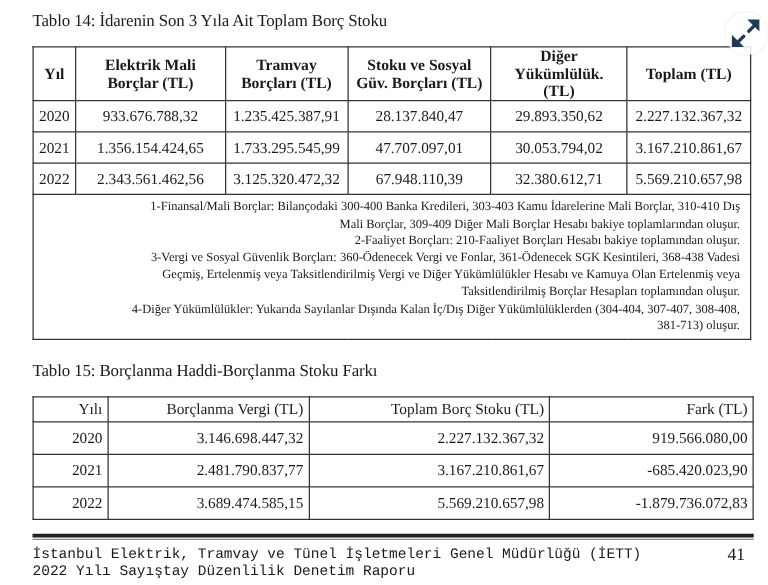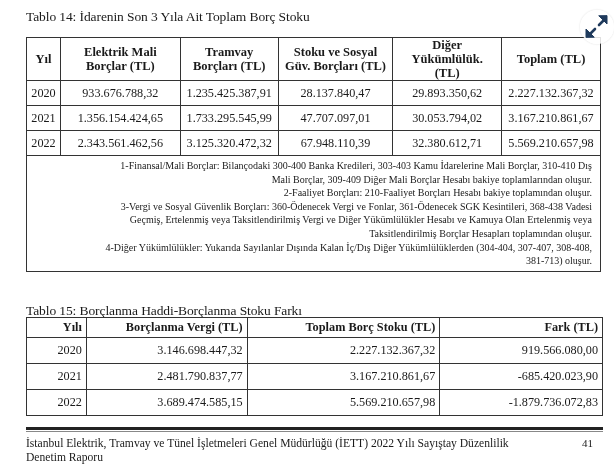--- a/index.html
+++ b/index.html
@@ -1,35 +1,35 @@
 <!DOCTYPE html>
 <html><head>
 <meta charset="utf-8">
 <style>
   html, body { margin:0; padding:0; background:#ffffff; }
   body { width:614px; height:468px; position:relative; overflow:hidden;
          font-family:"Liberation Serif","DejaVu Serif",serif; color:#1a1a1a; }
   .title { position:absolute; left:26px; font-weight:normal; font-size:13.5px; letter-spacing:-0.1px; }
   #t1title { top:9px; }
-  #t2title { top:303px;text-align:center; }
+  #t2title { top:289px;text-align:center; }
   table { position:absolute; border-collapse:collapse; font-size:12.2px; }
   table td, table th { border:1px solid #333; padding:0 3px; }
   #t1 { left:26px; top:37px; width:575px; border:1.5px solid #333; }
   #t1 th { font-weight:bold; text-align:center; line-height:14px; height:28px; font-size:12.5px; }
   #t1 td { height:24px; text-align:center; }
   #t1 td.yr { text-align:center; }
   #t1 td.notes { text-align:right; padding:3px 8px 3px 40px; line-height:13.6px; font-size:10px; height:auto; }
   .note-num { display:inline-block; width:42px; }
   #t2 { left:26px; top:317px; width:577px; border:1.5px solid #333; }
-  #t2 th { font-weight:bold; text-align:right; height:19px; font-size:12.3px; padding-right:4px; }
+  #t2 th { font-weight:normal; text-align:right; height:19px; font-size:12.3px; padding-right:4px; }
   #t2 td { text-align:right; height:25px; padding-right:4px; }
   .footer-rule { position:absolute; left:26px; width:577px; top:427px; height:3px; background:#222; }
   .footer-rule2 { position:absolute; left:26px; width:577px; top:431px; height:1px; background:#888; }
-  .footer { position:absolute; left:26px; top:437px; width:520px; font-size:11.6px; line-height:13.5px; }
-  .pagenum { position:absolute; left:582px; top:437px; font-size:11px; }
+  .footer { position:absolute; left:26px; top:437px; width:520px; font-size:11.6px; line-height:13.5px;font-family:Liberation Mono, monospace; }
+  .pagenum { position:absolute; left:582px; top:437px; font-size:14px; }
   .expand-btn { position:absolute; left:580px; top:10px; width:34px; height:34px; border-radius:50%;
                 background:rgba(255,255,255,0.85); box-shadow:0 0 2px rgba(0,0,0,0.15); }
   .expand-btn svg { position:absolute; left:0; top:0; }
 </style>
 </head>
 <body>
 
 <div id="t1title" class="title">Tablo 14: İdarenin Son 3 Yıla Ait Toplam Borç Stoku</div>
 
 <table id="t1">

